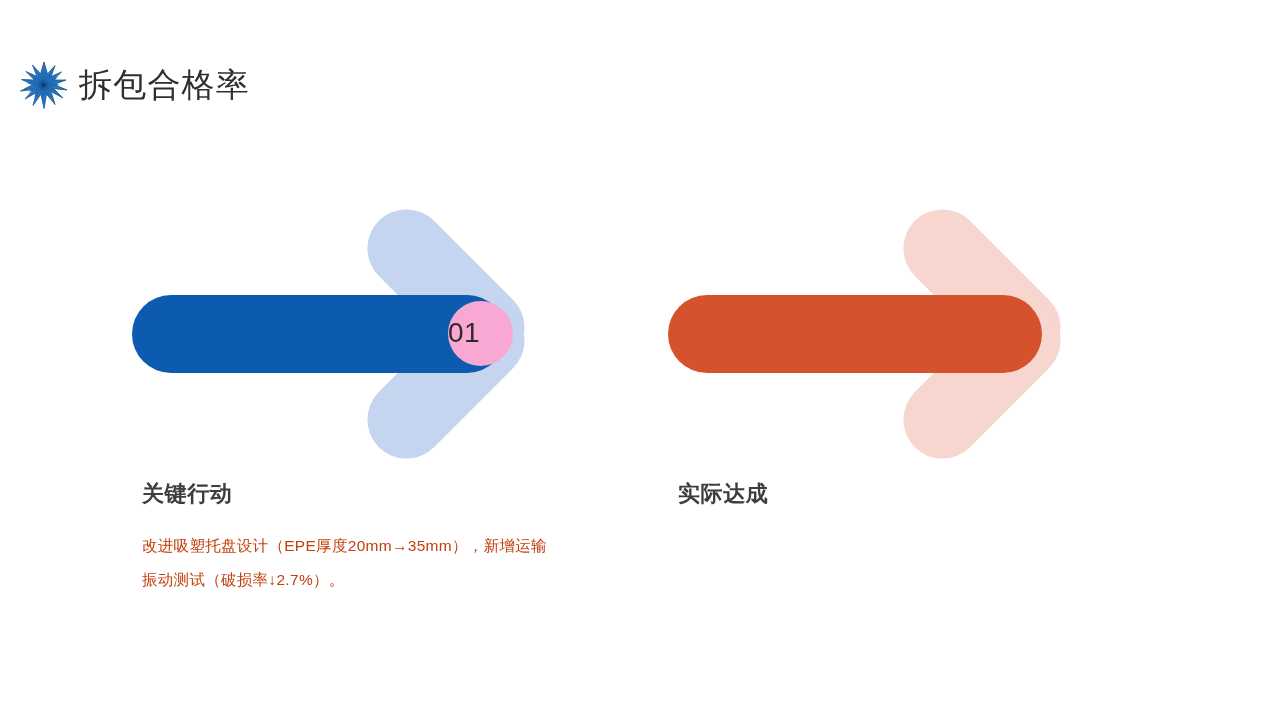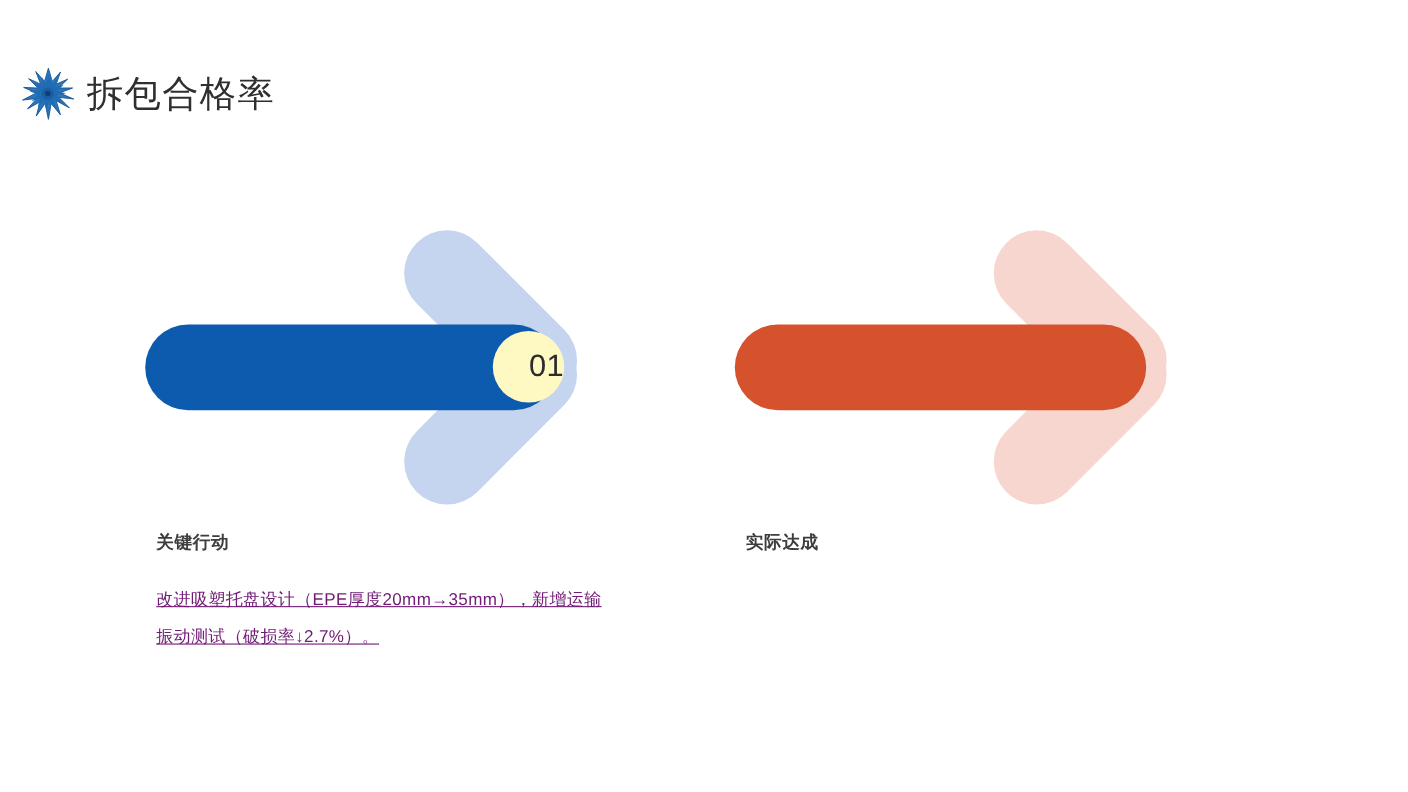--- a/index.html
+++ b/index.html
@@ -90,26 +90,26 @@
     width: 374px;
     height: 78px;
     border-radius: 999px;
   }
 
   .number-badge {
     position: absolute;
     width: 65px;
     height: 65px;
     border-radius: 50%;
-    background: #fef9c3;
+    background: #f9a8d4;
     top: 88px;
     left: 333px;
     display: flex;
     align-items: center;
-    justify-content: flex-end;
+    justify-content: flex-start;
     box-sizing: border-box;
   }
   .number-badge span {
     font-size: 28px;
     line-height: 1;
     color: #2c2c2c;
     font-weight: 400;
     letter-spacing: 0.5px;
     position: relative;
     top: -1px;
@@ -118,35 +118,34 @@
   
   .text-col {
     position: absolute;
     top: 436px;
     width: 410px;
   }
   #text-col-1 { left: 142px; }
   #text-col-2 { left: 678px; width: 415px; }
 
   .col-heading {
-    font-size: 16px;
+    font-size: 22px;
     line-height: 26px;
     color: #3d3d3d;
     font-weight: 600;
     letter-spacing: 0.6px;
     margin: 0 0 22px 0;
     white-space: nowrap;
   }
   .col-body {
     font-size: 15.5px;
     line-height: 34px;
-    color: #701a75;
+    color: #c2410c;
     letter-spacing: 0.3px;
     margin: 0;
-    text-decoration: underline;
   }
 </style>
 </head>
 <body>
 
 <div class="slide">
 
   <div class="slide-header">
     <div class="header-icon">
       <svg viewBox="0 0 100 100" width="50" height="50" aria-hidden="true">

